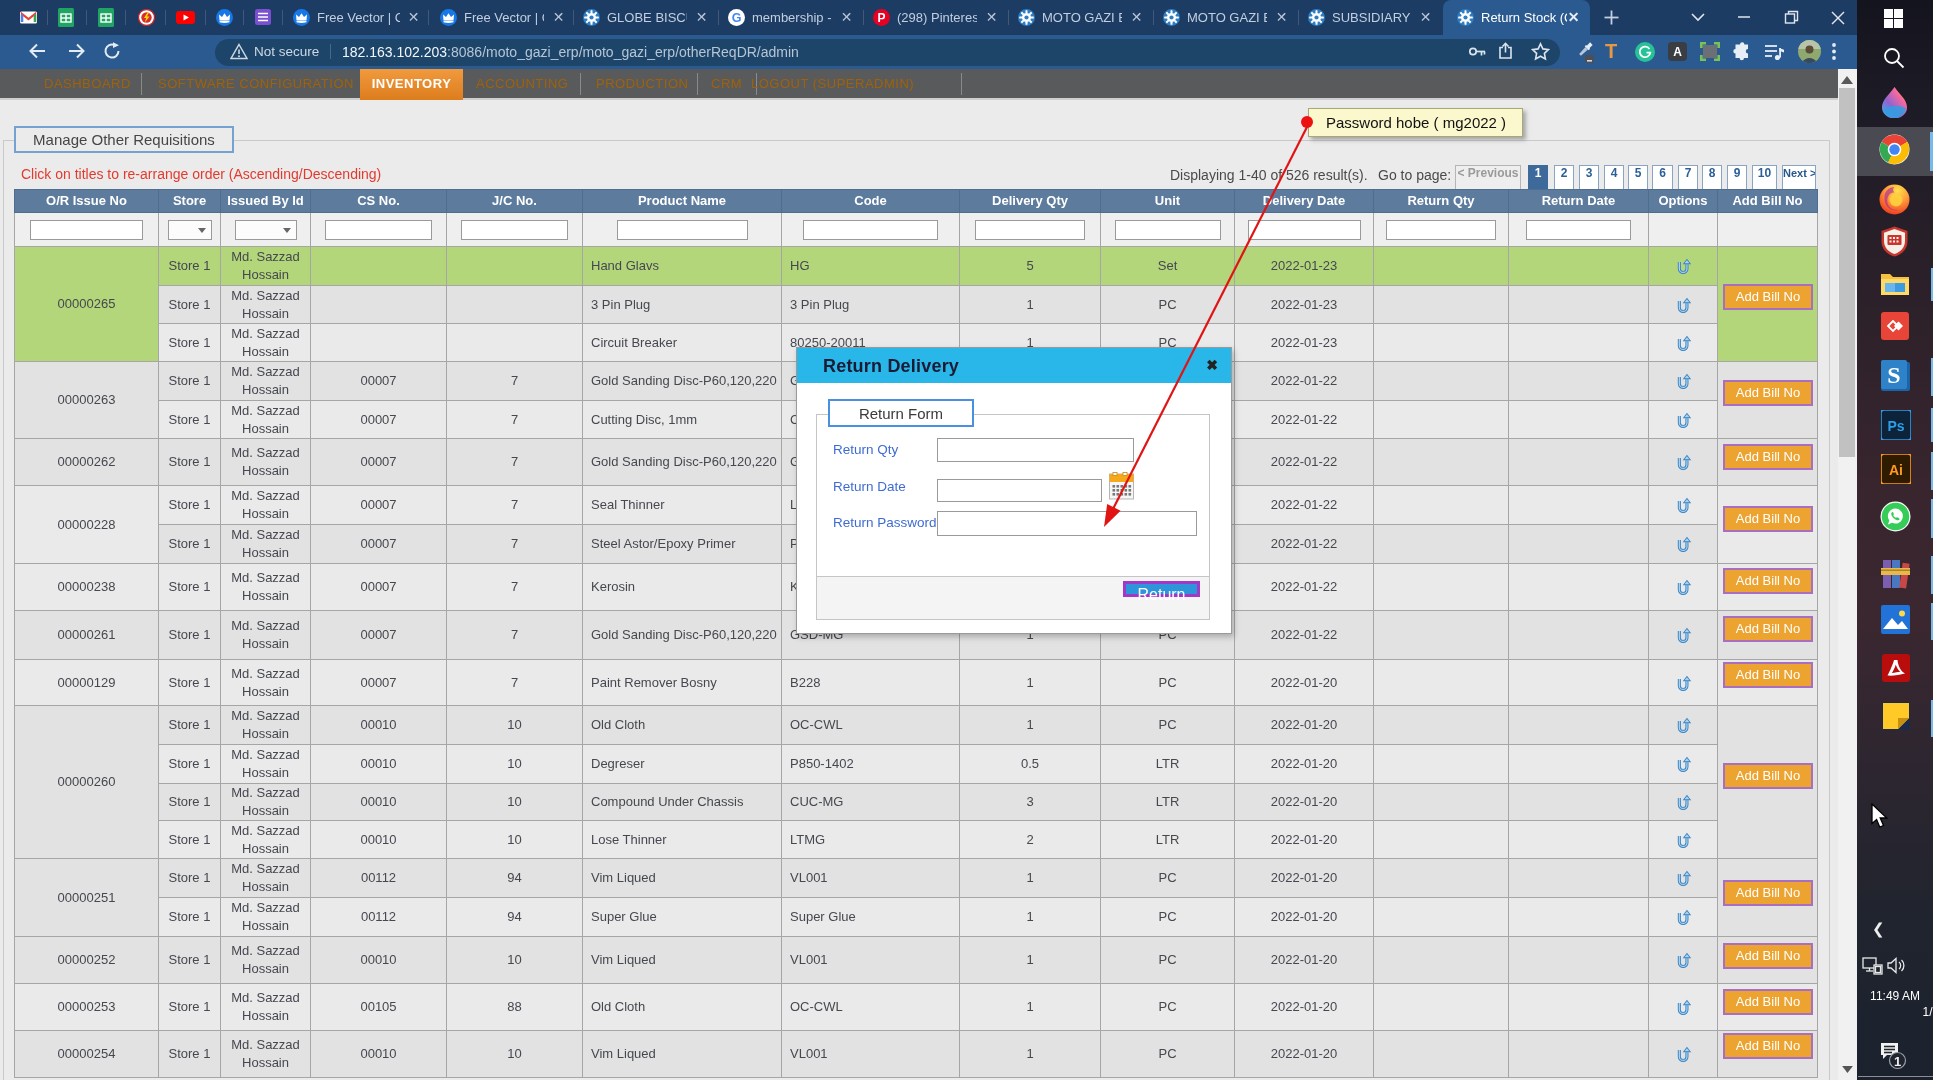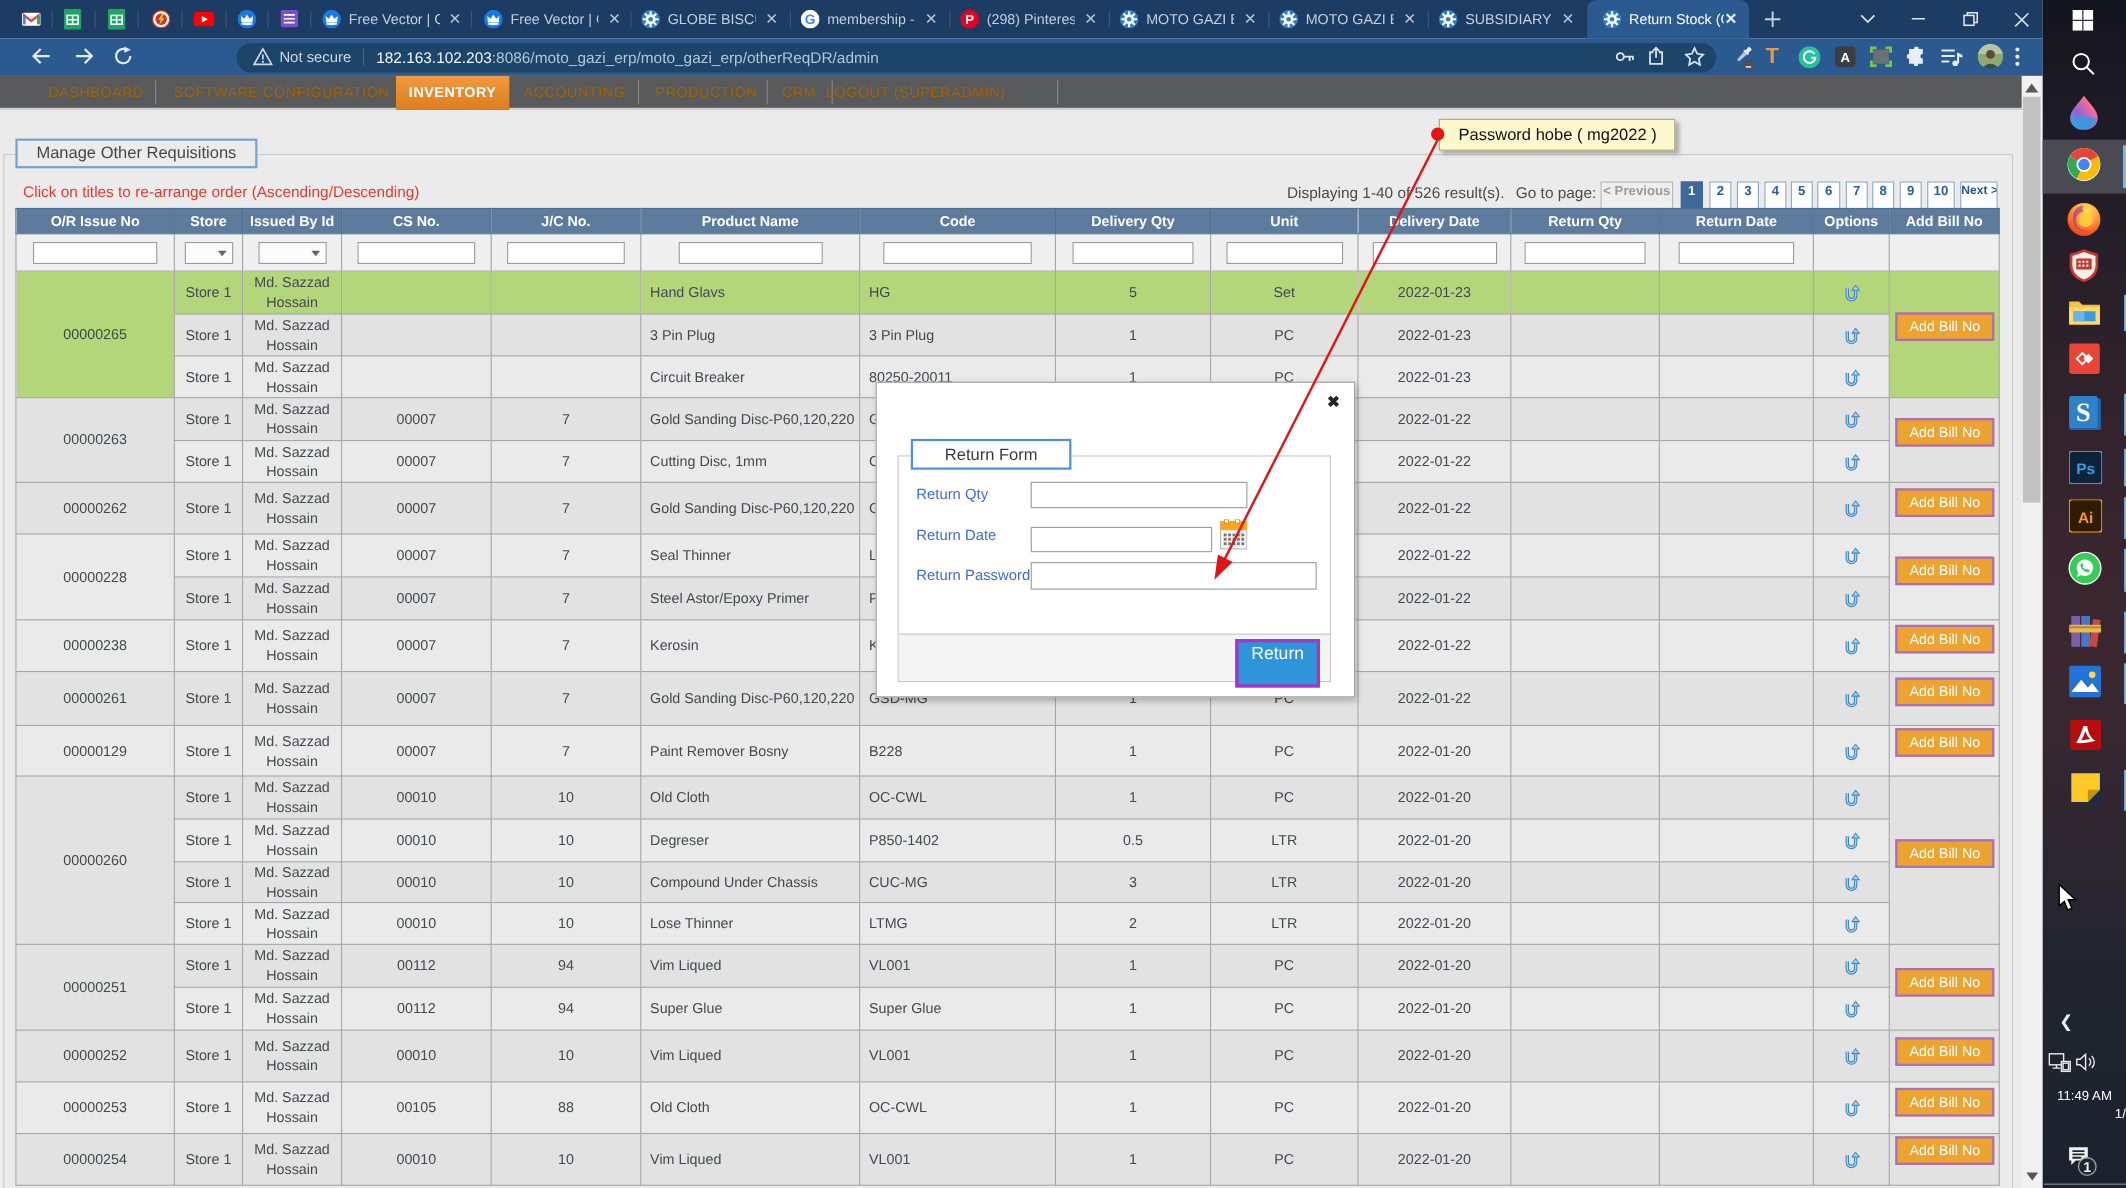--- a/index.html
+++ b/index.html
@@ -56,21 +56,21 @@
 
 #modal { position:absolute; left:796px; top:347px; width:436px; height:287px; background:#fff; border:1px solid #9a9a9a; box-shadow:2px 3px 6px rgba(0,0,0,0.25); }
 #mhead { position:absolute; left:0; top:0; width:100%; height:35px; background:#29b7e9; }
 #mhead span { position:absolute; left:26px; top:8px; font-size:18px; font-weight:bold; color:#1b1b35; letter-spacing:0.2px; }
 #mclose { position:absolute; right:13px; top:11px; font-size:14px; color:#222; font-weight:bold; line-height:12px; }
 #fset { position:absolute; left:19px; top:66px; width:394px; height:206px; border:1px solid #c5c5c5; }
 #ffoot { position:absolute; left:0px; bottom:0px; width:100%; height:43px; background:#f4f4f4; border-top:1px solid #c5c5c5; }
 #legend { position:absolute; left:31px; top:51px; width:146px; height:28px; background:#fff; border:2px solid #4a90e2; text-align:center; line-height:25px; font-size:15px; color:#3a3a3a; }
 .mlabel { position:absolute; font-size:13.5px; color:#3e6cd1; }
 .minput { position:absolute; background:#fff; border:1px solid #9a9a9a; }
-#retbtn { position:absolute; left:1123px; top:581px; width:77px; height:44px; background:#2e95da; border:3px solid #a238c8; color:#fff; font-size:16px; text-align:center; line-height:21px; }
+#retbtn { position:absolute; left:1123px; top:581px; width:77px; height:16px; background:#2e95da; border:3px solid #a238c8; color:#fff; font-size:16px; text-align:center; line-height:21px; }
 
 
 #tooltip { position:absolute; left:1308px; top:108px; width:215px; height:29px; background:#fbf8cd; border:1px solid #a9a878; box-shadow:3px 3px 4px rgba(120,120,120,0.6); }
 #tooltip span { position:absolute; left:17px; top:5px; font-size:15px; color:#111; }
 #tipdot { position:absolute; left:1301px; top:116px; width:12px; height:12px; border-radius:6px; background:#ee1111; }
 
 
 #taskbar { position:absolute; left:1857px; top:0; width:76px; height:1080px; background:linear-gradient(#14141e 0%, #1d1b26 10%, #2a2029 25%, #38252e 45%, #3a2730 58%, #2c2630 72%, #20242e 85%, #1b222e 100%); }
 .tktime { position:absolute; width:76px; text-align:center; color:#fff; font-size:12px; }
 </style>
@@ -924,20 +924,23 @@
 <div class="abb" style="left:1723px; top:880px;">Add Bill No</div>
 <div class="abb" style="left:1723px; top:943px;">Add Bill No</div>
 <div class="abb" style="left:1723px; top:989px;">Add Bill No</div>
 <div class="abb" style="left:1723px; top:1033px;">Add Bill No</div>
 
 
   <div id="sbar"></div>
   <div id="sthumb"></div>
 
   <div id="modal">
+    <div id="mhead">
+        <span>Return Delivery</span>
+      </div>
     <div id="mclose">✖</div>
     <div id="fset">
         <div id="ffoot"></div>
       </div>
     <div id="legend">Return Form</div>
     <div class="mlabel" style="left:36px; top:94px;">Return Qty</div>
     <div class="minput" style="left:140px; top:90px; width:197px; height:24px;"></div>
     <div class="mlabel" style="left:36px; top:131px;">Return Date</div>
     <div class="minput" style="left:140px; top:131px; width:165px; height:23px;"></div>
     <svg class="abs" style="left:312px; top:124px;" width="25" height="28" viewBox="0 0 25 28">

